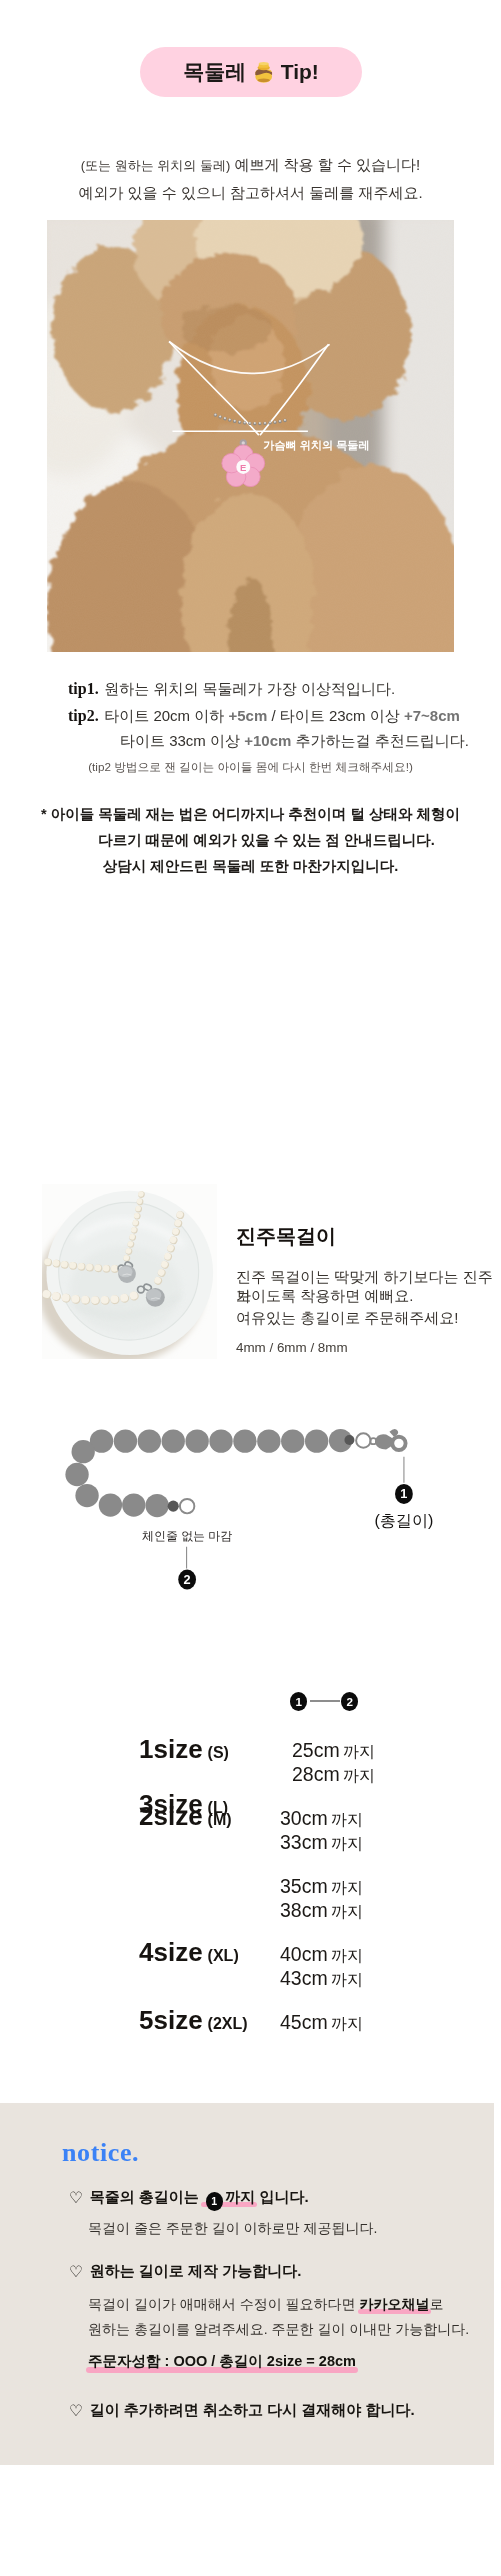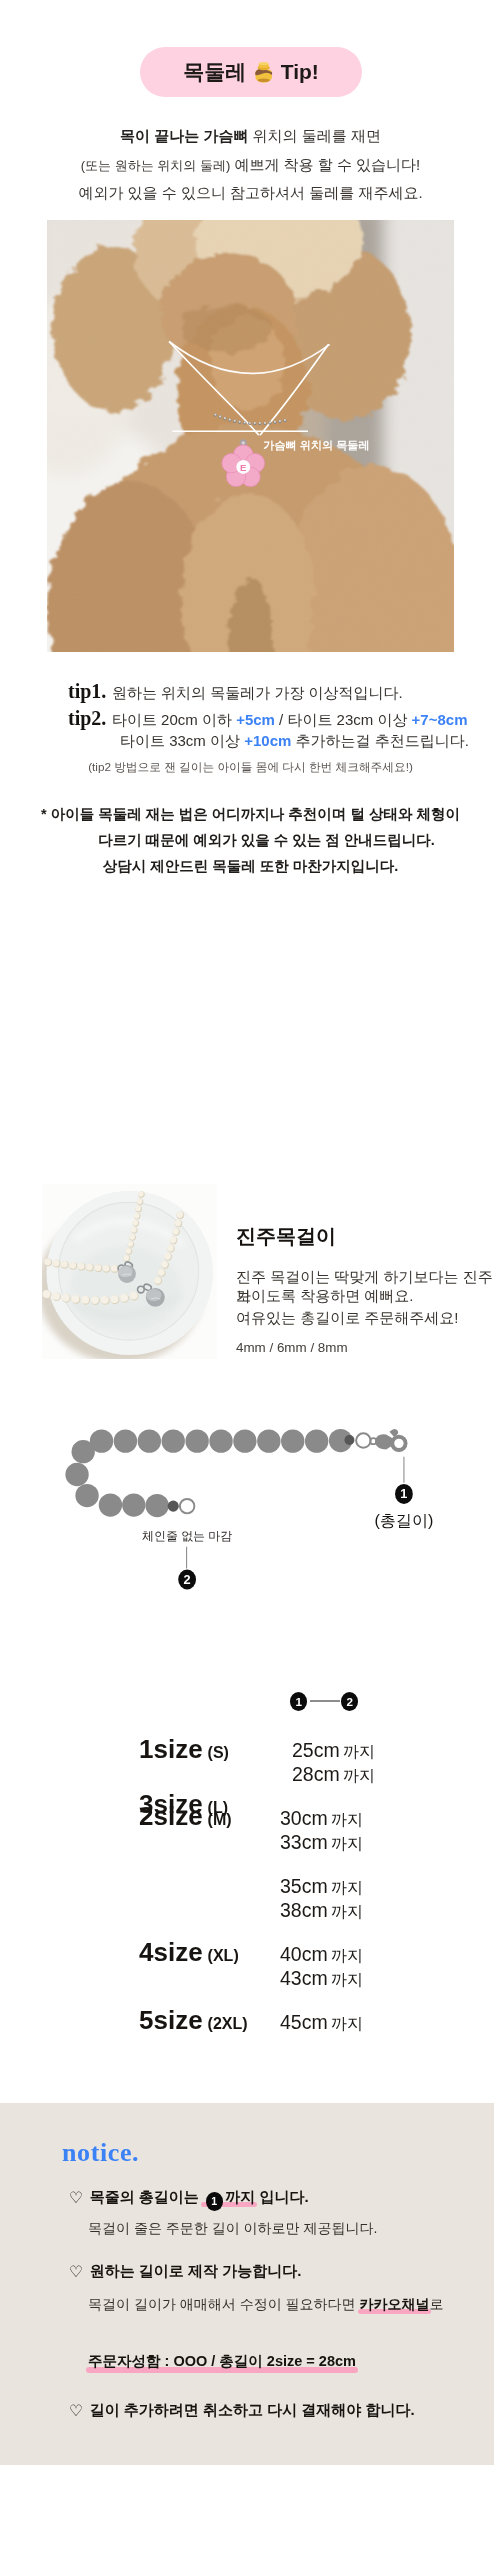--- a/index.html
+++ b/index.html
@@ -14,22 +14,22 @@
              font-size:21px;font-weight:700;color:#1d1a18;}
   .honey-icon{width:23.4px;height:23.4px;display:inline-block;}
 
   
   .intro{font-size:15px;line-height:20px;color:#38332f;}
   .intro b{color:#23201d;}
   .intro .paren{font-size:13px;}
 
   
   .tipline{font-size:15px;color:#33302c;}
-  .tiplabel{font-family:"Liberation Serif","DejaVu Serif",serif;font-weight:700;font-size:20px;color:#151210;margin-right:5.6px;}
-  .tipline b{color:#3b82f6;}
+  .tiplabel{font-family:"Liberation Serif","DejaVu Serif",serif;font-weight:700;font-size:16px;color:#151210;margin-right:5.6px;}
+  .tipline b{color:#737373;}
   .tipnote{font-size:11.7px;color:#5a5450;}
   .caution{font-size:14.5px;font-weight:700;color:#1e1b18;}
 
   
   .pearl-title{left:236px;top:1223px;font-size:20px;font-weight:700;color:#171310;}
   .pearl-desc{left:236px;font-size:15px;color:#39342f;}
   .pearl-sizes{left:236px;top:1340px;font-size:13.4px;color:#45403b;}
 
   
   .tbadge{position:absolute;width:17.3px;height:19px;border-radius:50%;background:#0b0b0b;color:#fff;
@@ -71,23 +71,20 @@
         <path d="M6 22 Q 12 13 21 16 Q 31 19 36 22 L36 27 Q 28 21 21 24 Q 12 28 6 27 Z" fill="#8a5a3a"></path>
         <ellipse cx="21" cy="14" rx="11" ry="4.5" fill="#e8ae2e"></ellipse>
         <rect x="12" y="6" width="18" height="8" rx="3" fill="#f2c23e"></rect>
         <ellipse cx="21" cy="6.5" rx="9" ry="3" fill="#f7d469"></ellipse>
         <ellipse cx="21" cy="36.5" rx="11" ry="3.2" fill="#c98f2c"></ellipse>
       </svg>
     </span>
     <span>Tip!</span>
   </div>
 
-  <div class="abs center intro" style="top:126px;">
-    <b>목이 끝나는 가슴뼈</b><span> 위치의 둘레를 재면</span>
-  </div>
   <div class="abs center intro" style="top:155px;">
     <span class="paren">(또는 원하는 위치의 둘레)</span><span> 예쁘게 착용 할 수 있습니다!</span>
   </div>
   <div class="abs center intro" style="top:183px;">예외가 있을 수 있으니 참고하셔서 둘레를 재주세요.</div>
 
   <div class="abs" style="left:47px;top:220px;width:407px;height:432px;">
     <svg viewBox="0 0 730 775" width="407" height="432">
       <defs>
         <clipPath id="ph">
             <rect width="730" height="775"></rect>
@@ -309,20 +306,21 @@
     <span class="heart">♡</span><span>목줄의 총길이는 </span><span class="pu"><span class="nbadge">1</span><span>까지</span></span><span> 입니다.</span>
   </div>
   <div class="abs nline nsub" style="left:88px;top:2220px;">목걸이 줄은 주문한 길이 이하로만 제공됩니다.</div>
 
   <div class="abs nline nhead" style="left:69px;top:2262px;">
     <span class="heart">♡</span><span>원하는 길이로 제작 가능합니다.</span>
   </div>
   <div class="abs nline nsub" style="left:88px;top:2296px;">
     <span>목걸이 길이가 애매해서 수정이 필요하다면 </span><span class="kakao pu">카카오채널</span><span>로</span>
   </div>
+  <div class="abs nline nsub" style="left:88px;top:2321px;">원하는 총길이를 알려주세요. 주문한 길이 이내만 가능합니다.</div>
   <div class="abs nline" style="left:88px;top:2352px;font-size:14.5px;font-weight:700;color:#16130f;">
     <span class="pu pu-full">주문자성함 : OOO / 총길이 2size = 28cm</span>
   </div>
 
   <div class="abs nline nhead" style="left:69px;top:2401px;">
     <span class="heart">♡</span><span>길이 추가하려면 취소하고 다시 결재해야 합니다.</span>
   </div>
 
 </div>
 

